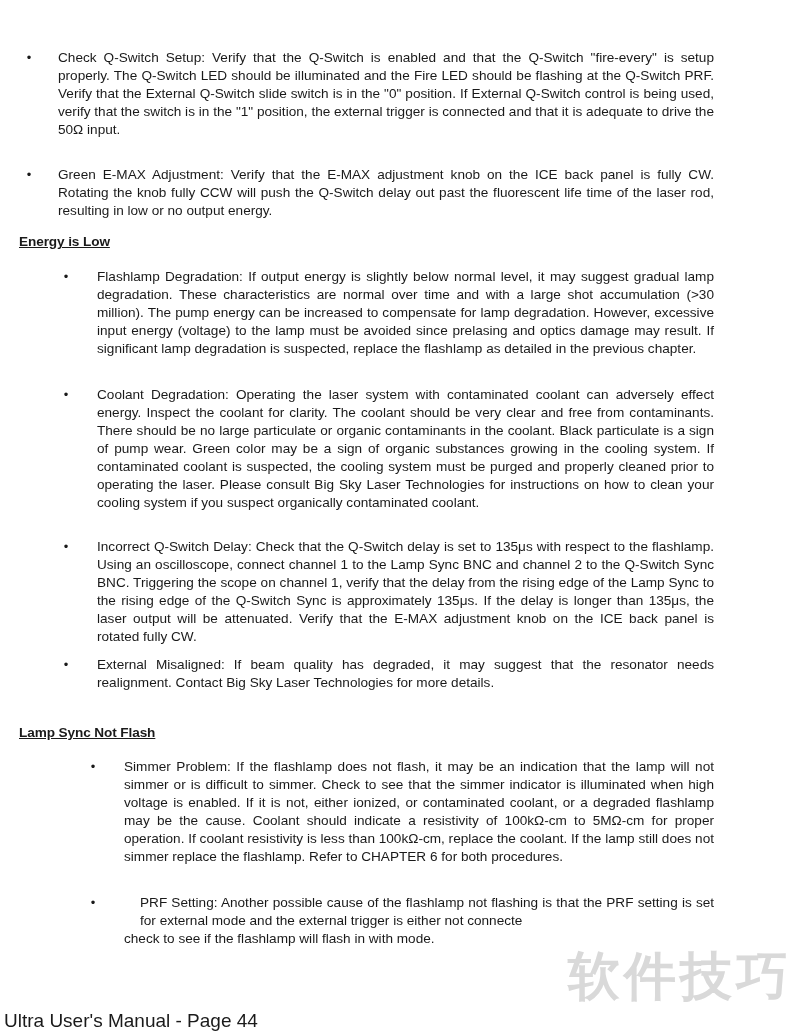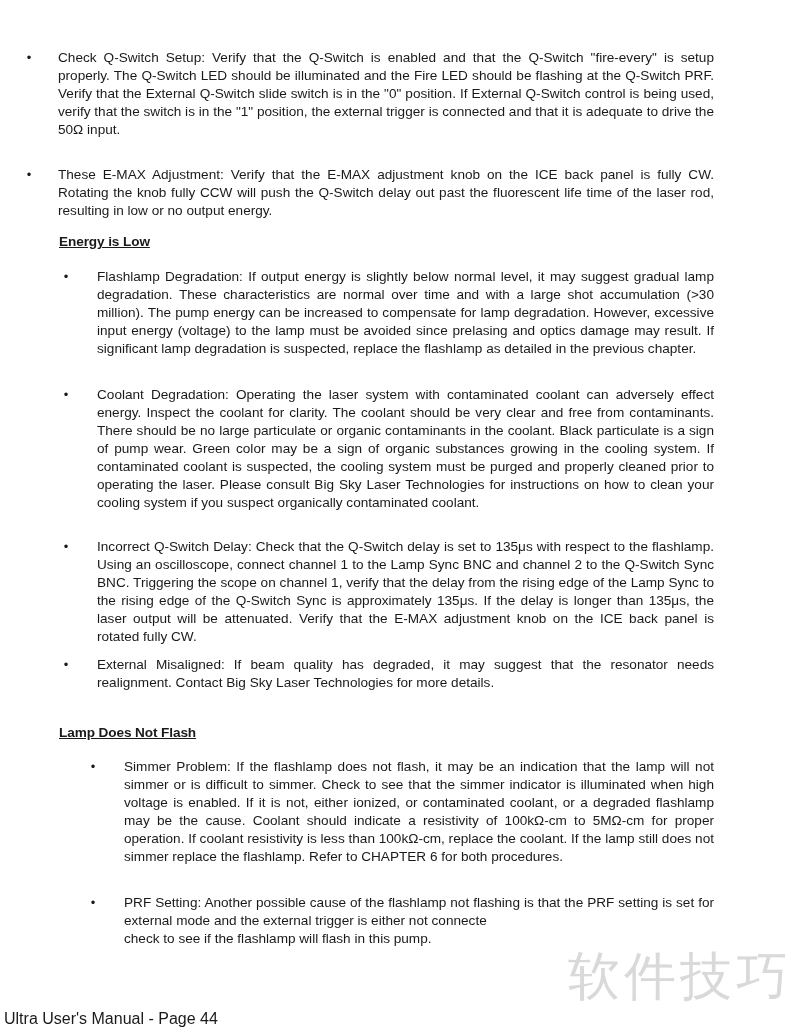--- a/index.html
+++ b/index.html
@@ -8,42 +8,42 @@
       font-family: "Liberation Sans", sans-serif; color: #1a1a1a;
     }
     .page { position: absolute; left: 0; top: 0; width: 800px; height: 1034px; }
     .bullet-item { position: absolute; font-size: 13.6px; line-height: 18px; text-align: justify; }
     .bullet-item .dot {
       position: absolute; left: -36px; top: 0; width: 10px; text-align: center; font-size: 13px;
     }
     .bullet-item .lead { }
     .heading {
       position: absolute; left: 19px; font-size: 13.6px; font-weight: bold;
-      text-decoration: underline; letter-spacing: -0.1px; margin-left: 40px;
+      text-decoration: underline; letter-spacing: -0.1px;
     }
-    .footer { position: absolute; left: 4px; top: 1010px; font-size: 16px; }
+    .footer { position: absolute; left: 4px; top: 1010px; font-size: 19px; }
     .watermark {
       position: absolute; left: 568px; top: 942px; font-size: 52px; color: #d9d9d9;
-      letter-spacing: 4px; font-family: "DejaVu Sans", sans-serif; font-weight: 400;
+      letter-spacing: 4px; font-family: "DejaVu Sans", sans-serif; font-weight: 700;
     }
     .mask { position: absolute; background: #ffffff; }
   </style>
 </head>
 <body>
 
 <div class="page">
 
   <div class="bullet-item" style="left:58px; top:49px; width:656px;">
     <span class="dot" style="left:-34px;">•</span>
     <span class="lead">Check Q-Switch Setup:</span><span> Verify that the Q-Switch is enabled and that the Q-Switch "fire-every" is setup properly.  The Q-Switch LED should be illuminated and the Fire LED should be flashing at the Q-Switch PRF.  Verify that the External Q-Switch slide switch is in the "0" position.  If External Q-Switch control is being used, verify that the switch is in the "1" position, the external trigger is connected and that it is adequate to drive the 50Ω input.</span>
   </div>
 
   <div class="bullet-item" style="left:58px; top:166px; width:656px;">
     <span class="dot" style="left:-34px;">•</span>
-    <span class="lead">These E-MAX Adjustment:</span><span> Verify that the E-MAX adjustment knob on the ICE back panel is fully CW. Rotating the knob fully CCW will push the Q-Switch delay out past the fluorescent  life time of the laser rod, resulting in low or no output energy.</span>
+    <span class="lead">Green E-MAX Adjustment:</span><span> Verify that the E-MAX adjustment knob on the ICE back panel is fully CW. Rotating the knob fully CCW will push the Q-Switch delay out past the fluorescent  life time of the laser rod, resulting in low or no output energy.</span>
   </div>
 
   <div class="heading" style="top:234px;">Energy is Low</div>
 
   <div class="bullet-item" style="left:97px; top:268px; width:617px;">
     <span class="dot">•</span>
     <span class="lead">Flashlamp Degradation:</span><span>  If output energy is slightly below normal level, it may suggest gradual lamp degradation.   These characteristics are normal over time and with a large shot accumulation (&gt;30 million).  The pump energy can be increased to compensate for lamp degradation.  However, excessive input energy (voltage) to the lamp must be avoided since prelasing and optics damage may result.  If significant lamp degradation is suspected, replace the flashlamp as detailed in the previous chapter.</span>
   </div>
 
   <div class="bullet-item" style="left:97px; top:386px; width:617px;">
@@ -54,32 +54,32 @@
   <div class="bullet-item" style="left:97px; top:538px; width:617px;">
     <span class="dot">•</span>
     <span class="lead">Incorrect Q-Switch Delay:</span><span>  Check that the Q-Switch delay is set to 135μs with respect to the flashlamp.  Using an oscilloscope, connect channel 1 to the Lamp Sync BNC and channel 2 to the Q-Switch Sync BNC.  Triggering the scope on channel 1, verify that the delay from the rising edge of the Lamp Sync to the rising edge of the Q-Switch Sync is approximately 135μs.  If the delay is longer than 135μs, the laser output will be attenuated.   Verify that the E-MAX adjustment knob on the ICE back panel is rotated fully CW.</span>
   </div>
 
   <div class="bullet-item" style="left:97px; top:656px; width:617px;">
     <span class="dot">•</span>
     <span class="lead">External Misaligned:</span><span>  If beam quality has degraded, it may suggest that the resonator needs realignment.  Contact Big Sky Laser Technologies for more details.</span>
   </div>
 
-  <div class="heading" style="top:725px;">Lamp Does Not Flash</div>
+  <div class="heading" style="top:725px;">Lamp Sync Not Flash</div>
 
   <div class="bullet-item" style="left:124px; top:758px; width:590px;">
     <span class="dot">•</span>
     <span class="lead">Simmer Problem:</span><span>  If the flashlamp does not flash, it may be an indication that the lamp will not simmer or is difficult to simmer.  Check to see that the simmer indicator is illuminated when high voltage is enabled.  If it is not, either ionized, or contaminated coolant, or a degraded flashlamp may be the cause.  Coolant should indicate a resistivity of 100kΩ-cm to 5MΩ-cm for proper operation.  If coolant resistivity is less than 100kΩ-cm, replace the coolant.  If the lamp still does not simmer replace the flashlamp.  Refer to CHAPTER 6 for both procedures.</span>
   </div>
 
   <div class="bullet-item" style="left:124px; top:894px; width:590px; text-align:left;">
     <span class="dot">•</span>
-    <div style="text-align:justify;">
+    <div style="text-align:justify;margin-left:16px;">
       <span class="lead">PRF Setting:</span><span> Another possible cause of the flashlamp not flashing is that the PRF setting is set for external mode and the external trigger is either not connecte</span>
     </div>
-    <div>check to see if the flashlamp will flash in this pump.</div>
+    <div>check to see if the flashlamp will flash in with mode.</div>
   </div>
 
   <div class="mask" style="left:542px; top:914px; width:258px; height:70px;"></div>
   <div class="watermark">软件技巧</div>
 
   <div class="footer">Ultra User's Manual - Page 44</div>
 </div>
 
 </body></html>

